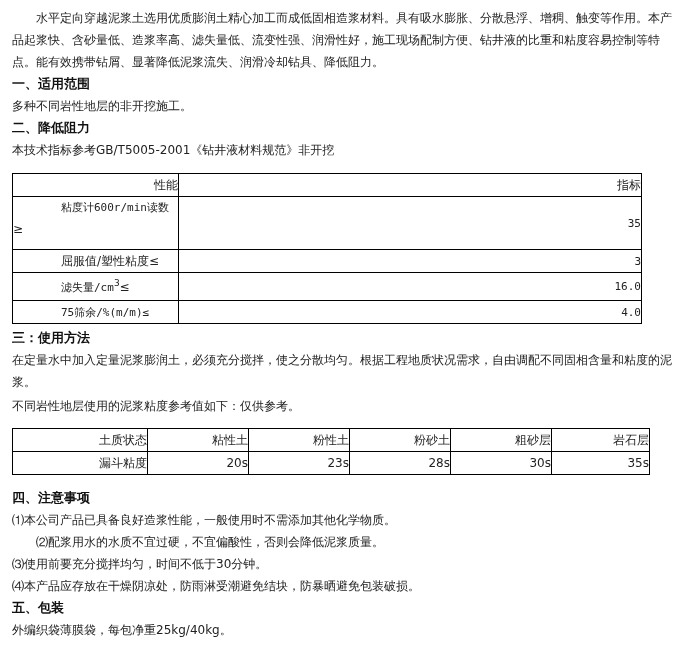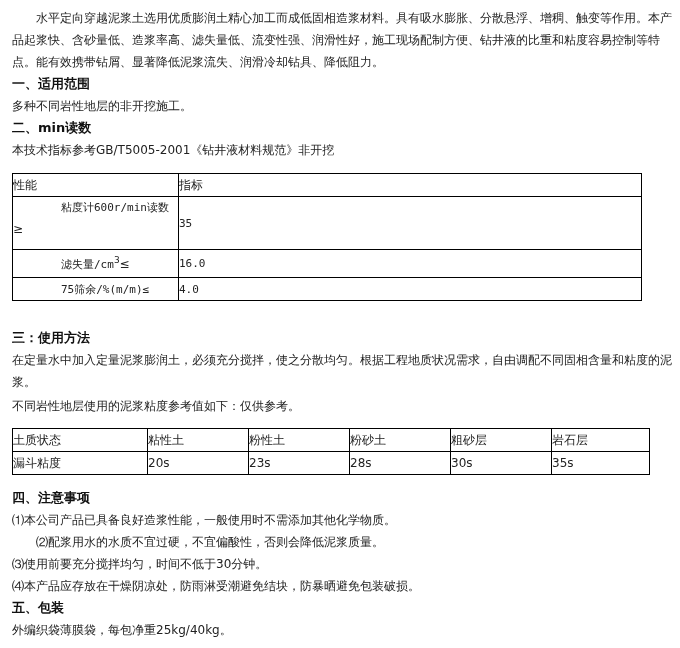--- a/index.html
+++ b/index.html
@@ -4,51 +4,55 @@
 <style>
   html, body { margin: 0; padding: 0; background: #ffffff; }
   body {
     width: 680px; height: 648px; position: relative; overflow: hidden;
     font-family: "DejaVu Sans", "Liberation Sans", sans-serif;
     font-size: 12px; color: #222222;
   }
   .p { position: absolute; left: 12px; line-height: 20px; white-space: nowrap; }
   .h { font-weight: bold; font-size: 13px; color: #111111; }
   table { position: absolute; border-collapse: collapse; }
-  td { border: 1.5px solid #000000; text-align: left; padding: 0; font-size: 12px; color: #222222; }
+  td { border: 1.5px solid #000000; text-align: right; padding: 0; font-size: 12px; color: #222222; }
   .mono { font-family: "DejaVu Sans Mono", "Liberation Mono", monospace; font-size: 11px; }
   sup { font-size: 9px; }
 </style>
 </head>
 <body>
 
 <div>
   <div class="p" style="top:8px;">　　水平定向穿越泥浆土选用优质膨润土精心加工而成低固相造浆材料。具有吸水膨胀、分散悬浮、增稠、触变等作用。本产</div>
   <div class="p" style="top:30px;">品起浆快、含砂量低、造浆率高、滤失量低、流变性强、润滑性好，施工现场配制方便、钻井液的比重和粘度容易控制等特</div>
   <div class="p" style="top:52px;">点。能有效携带钻屑、显著降低泥浆流失、润滑冷却钻具、降低阻力。</div>
 </div>
 
 <div class="p h" style="top:74px;">一、适用范围</div>
 <div class="p" style="top:96px;">多种不同岩性地层的非开挖施工。</div>
 
-<div class="p h" style="top:118px;">二、min读数</div>
+<div class="p h" style="top:118px;">二、降低阻力</div>
 <div class="p" style="top:140px;">本技术指标参考GB/T5005-2001《钻井液材料规范》非开挖</div>
 
 <table style="left:12px; top:173px; width:630px;">
   <tbody>
       <tr style="height:23px;">
     <td style="width:165px;">性能</td>
     <td>指标</td>
   </tr>
   <tr style="height:53px;">
     <td style="text-align:left; vertical-align:top; position:relative;">
       <div style="padding-left:48px; line-height:22px;" class="mono">粘度计600r/min读数</div>
       <div style="line-height:20px;">≥</div>
     </td>
     <td class="mono">35</td>
+  </tr>
+  <tr style="height:23px;">
+    <td style="text-align:left; padding-left:48px;">屈服值/塑性粘度≤</td>
+    <td class="mono">3</td>
   </tr>
   <tr style="height:28px;">
     <td style="text-align:left; padding-left:48px;"><span class="mono">滤失量/cm</span><sup>3</sup><span>≤</span></td>
     <td class="mono">16.0</td>
   </tr>
   <tr style="height:23px;">
     <td class="mono" style="text-align:left; padding-left:48px;">75筛余/%(m/m)≤</td>
     <td class="mono">4.0</td>
   </tr>
 </tbody>

